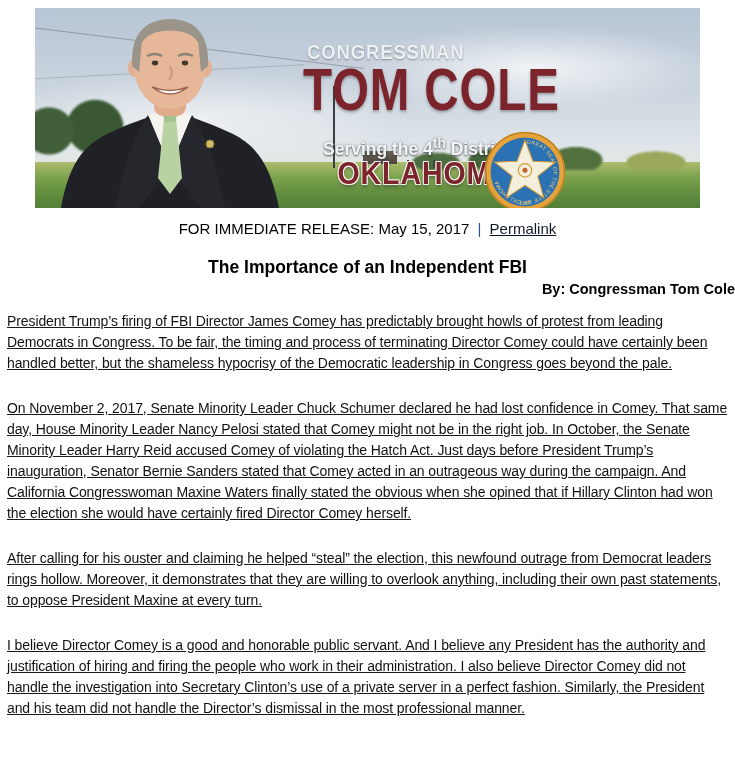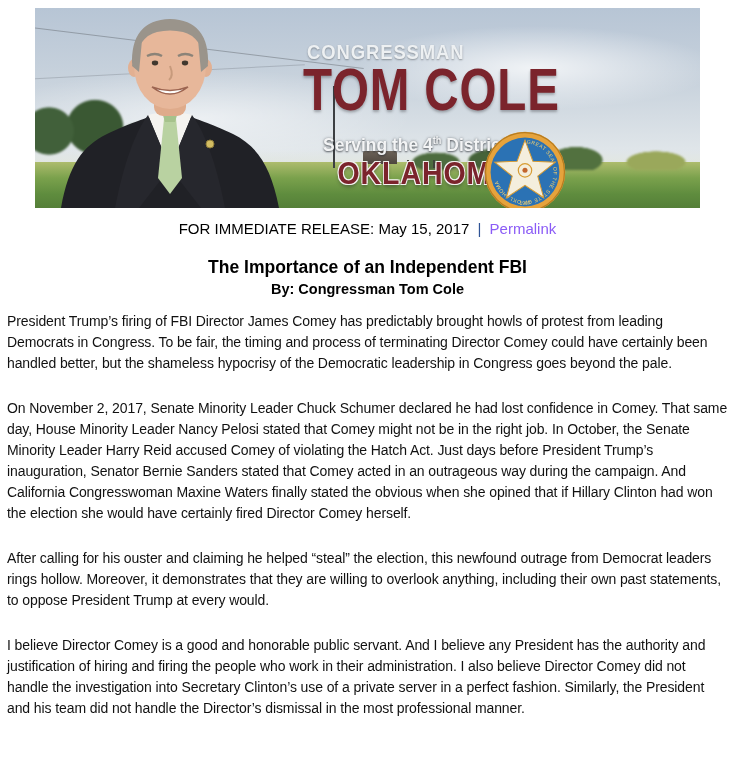--- a/index.html
+++ b/index.html
@@ -87,21 +87,21 @@
     white-space: nowrap;
   }
   .banner-tagline {
     position: absolute; left: 288px; top: 126px; width: 222px;
     text-align: center;
     font-size: 19px; font-weight: bold; color: #f3f4f5;
     transform: scaleX(0.92); transform-origin: left top;
     text-shadow: 0 1px 2px rgba(40,45,50,0.65), 0 0 3px rgba(40,45,50,0.4);
     white-space: nowrap;
   }
-  .banner-tagline sup { font-size: 10px; }
+  .banner-tagline sup { font-size: 15px; }
   .banner-state {
     position: absolute; left: 288px; top: 148px; width: 222px;
     text-align: center;
     font-size: 31px; font-weight: bold; color: #7b242c;
     letter-spacing: 1px;
     transform: scaleX(0.92); transform-origin: left top;
     text-shadow: -1px -1px 0 #f2f2f0, 1px -1px 0 #f2f2f0, -1px 1px 0 #f2f2f0, 1px 1px 0 #f2f2f0, 0 3px 4px rgba(40,40,45,0.45);
     white-space: nowrap;
   }
   .seal { position: absolute; left: 448px; top: 122px; width: 84px; height: 84px; }
@@ -109,35 +109,35 @@
   
   .release {
     margin-top: 5px;
     text-align: center;
     font-size: 15px;
     color: #000;
   }
   .release .label { font-weight: normal; }
   .release .sep { color: #2f5496; margin: 0 4px; }
   .release a.permalink {
-    color: #8b5cf6; cursor: pointer;
+    color: #0f172a; text-decoration: underline; cursor: pointer;
   }
 
   
   .article-title {
     margin: 20px 0 0 0;
     text-align: center;
     font-size: 17.5px; font-weight: bold; color: #000;
   }
   .article-byline {
     margin-top: 3px;
-    text-align: center;
+    text-align: right;
     font-size: 14.5px; font-weight: bold; color: #000;
   }
-  .content { padding: 0 7px; margin-top: 14px; }
+  .content { padding: 0 7px; margin-top: 14px; text-decoration: underline; }
   .content p {
     margin: 0 0 24px 0;
     font-size: 14px;
     line-height: 21px;
     letter-spacing: -0.1px;
     color: #111;
   }
   .content p:last-child { margin-bottom: 8px; }
 </style>
 </head>
@@ -221,17 +221,17 @@
     <span class="sep">|</span>
     <a class="permalink">Permalink</a>
   </div>
 
   <h1 class="article-title">The Importance of an Independent FBI</h1>
   <div class="article-byline">By: Congressman Tom Cole</div>
 
   <div class="content">
     <p>President Trump’s firing of FBI Director James Comey has predictably brought howls of protest from leading Democrats in Congress. To be fair, the timing and process of terminating Director Comey could have certainly been handled better, but the shameless hypocrisy of the Democratic leadership in Congress goes beyond the pale.</p>
     <p>On November 2, 2017, Senate Minority Leader Chuck Schumer declared he had lost confidence in Comey. That same day, House Minority Leader Nancy Pelosi stated that Comey might not be in the right job. In October, the Senate Minority Leader Harry Reid accused Comey of violating the Hatch Act. Just days before President Trump’s inauguration, Senator Bernie Sanders stated that Comey acted in an outrageous way during the campaign. And California Congresswoman Maxine Waters finally stated the obvious when she opined that if Hillary Clinton had won the election she would have certainly fired Director Comey herself.</p>
-    <p>After calling for his ouster and claiming he helped “steal” the election, this newfound outrage from Democrat leaders rings hollow. Moreover, it demonstrates that they are willing to overlook anything, including their own past statements, to oppose President Trump at every would.</p>
+    <p>After calling for his ouster and claiming he helped “steal” the election, this newfound outrage from Democrat leaders rings hollow. Moreover, it demonstrates that they are willing to overlook anything, including their own past statements, to oppose President Maxine at every turn.</p>
     <p>I believe Director Comey is a good and honorable public servant. And I believe any President has the authority and justification of hiring and firing the people who work in their administration. I also believe Director Comey did not handle the investigation into Secretary Clinton’s use of a private server in a perfect fashion. Similarly, the President and his team did not handle the Director’s dismissal in the most professional manner.</p>
   </div>
 
 </div>
 
 </body></html>

